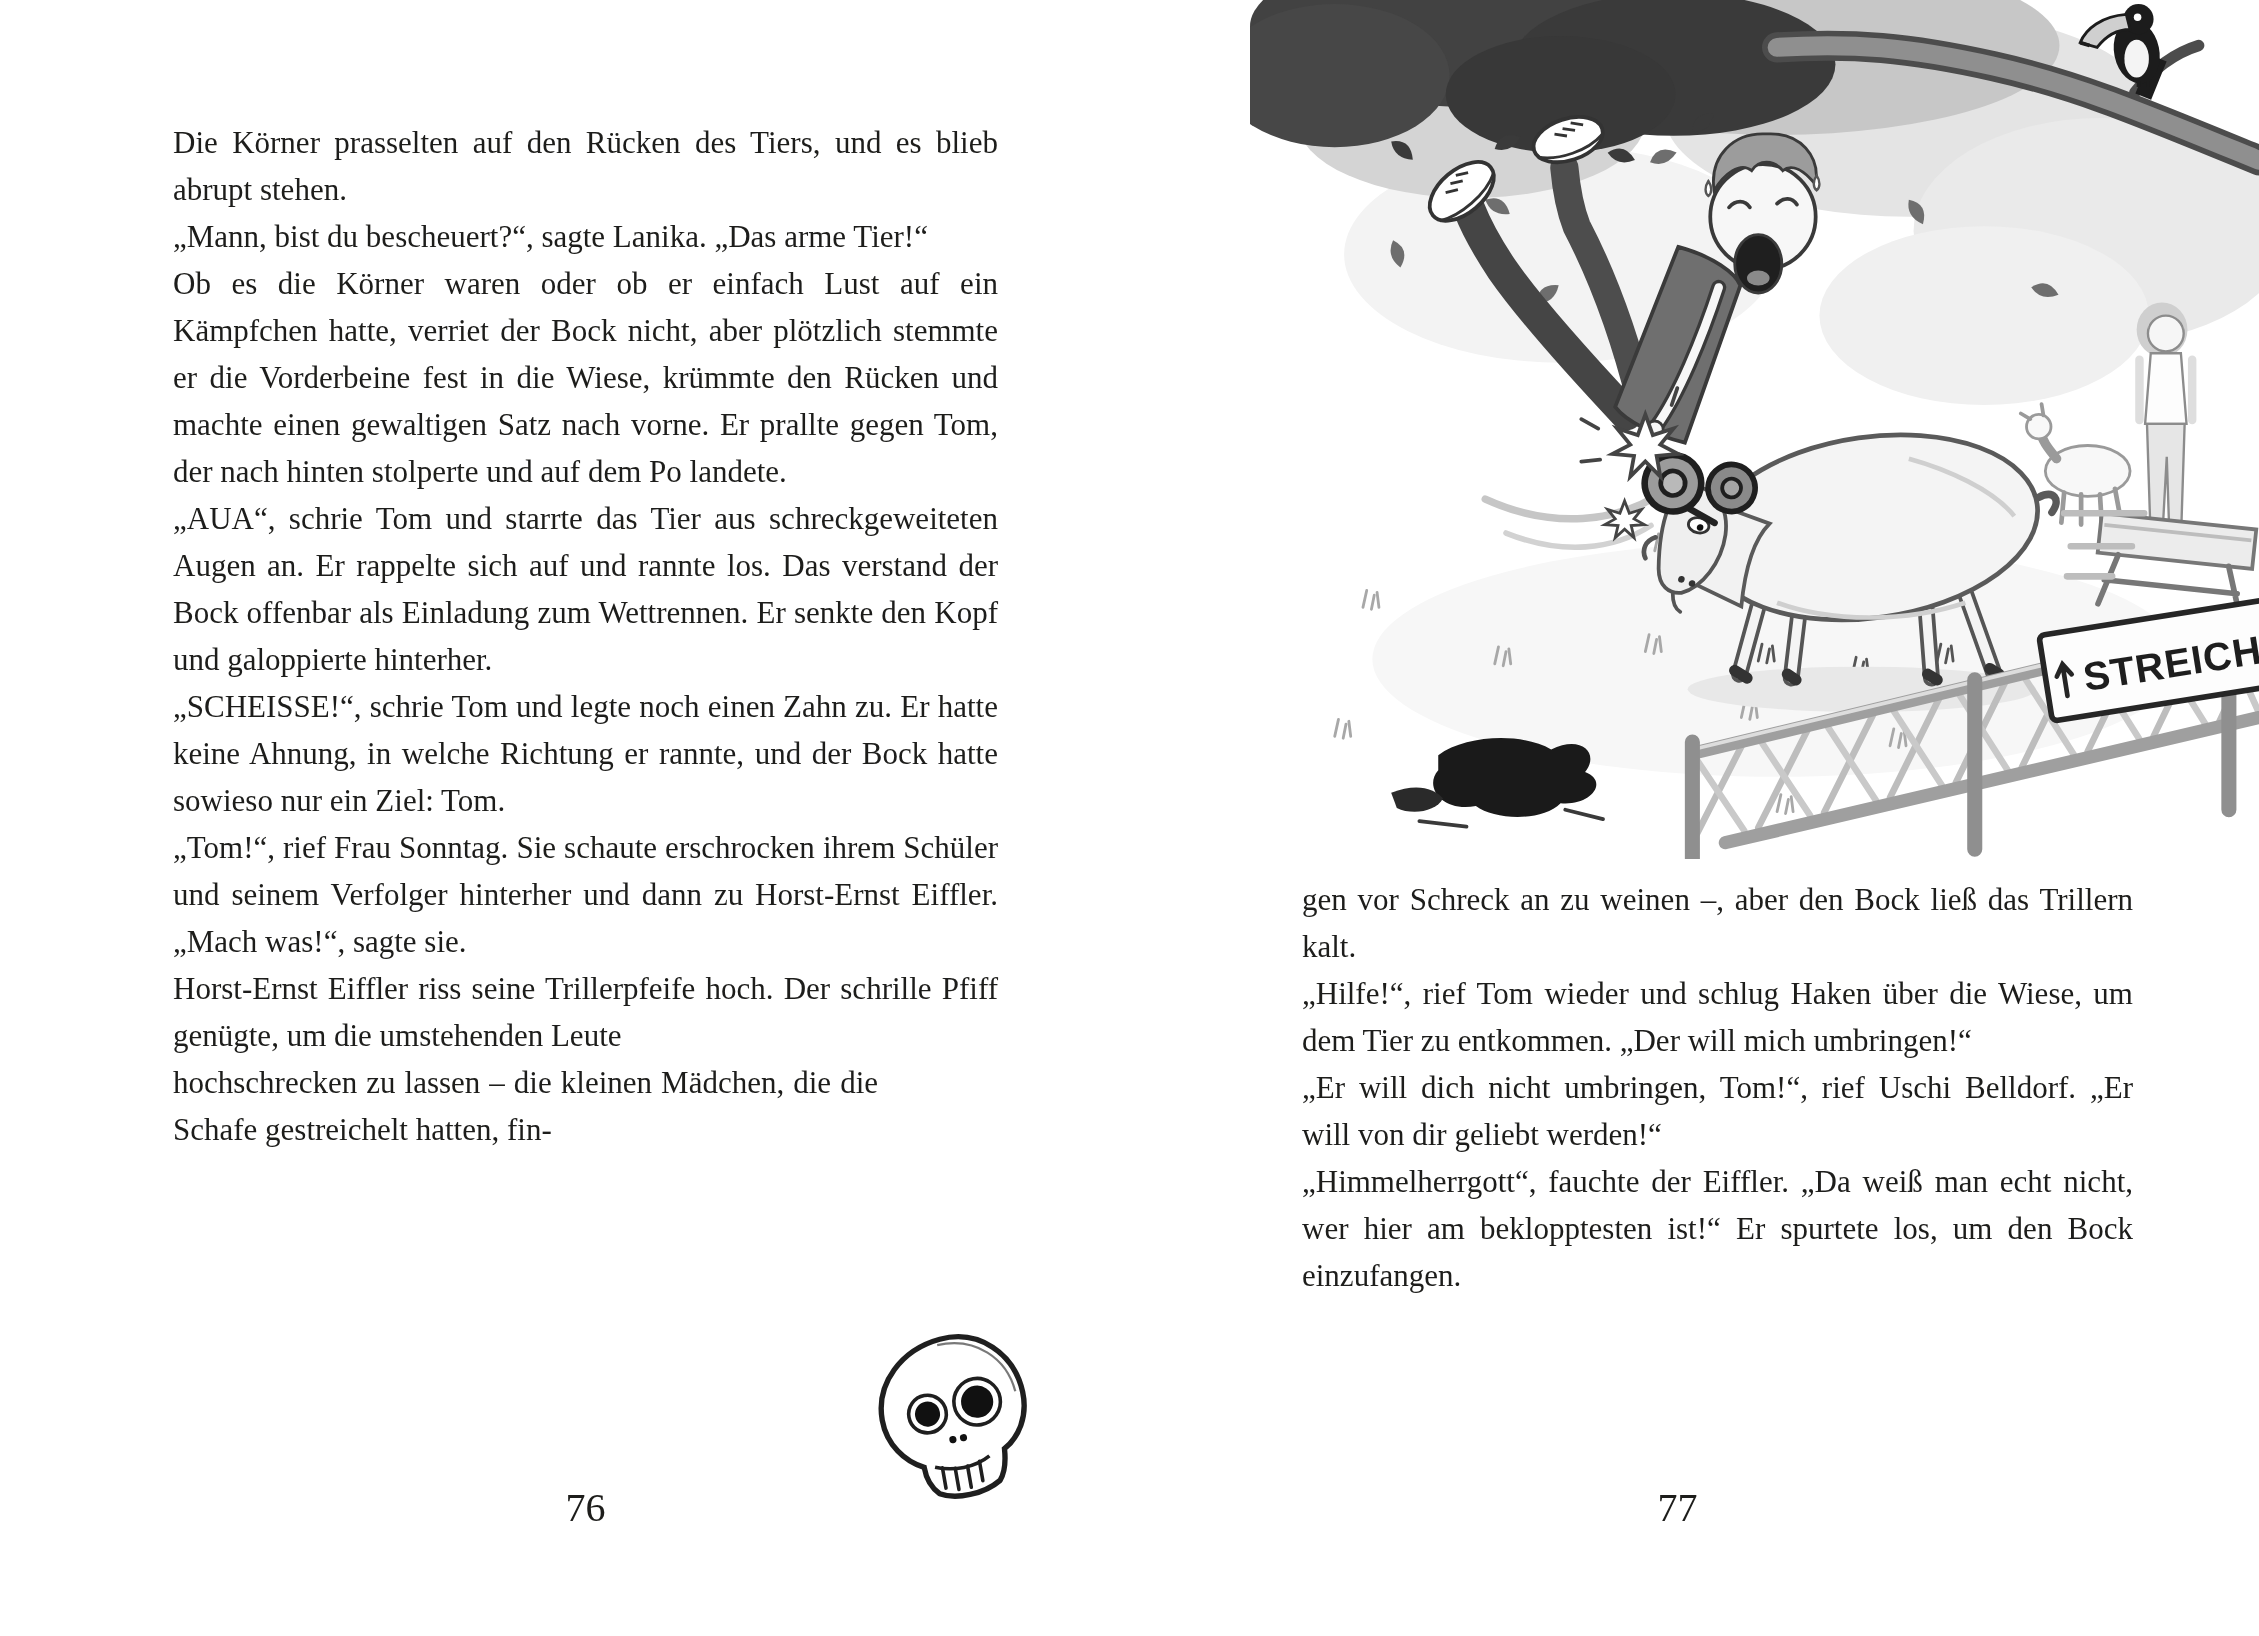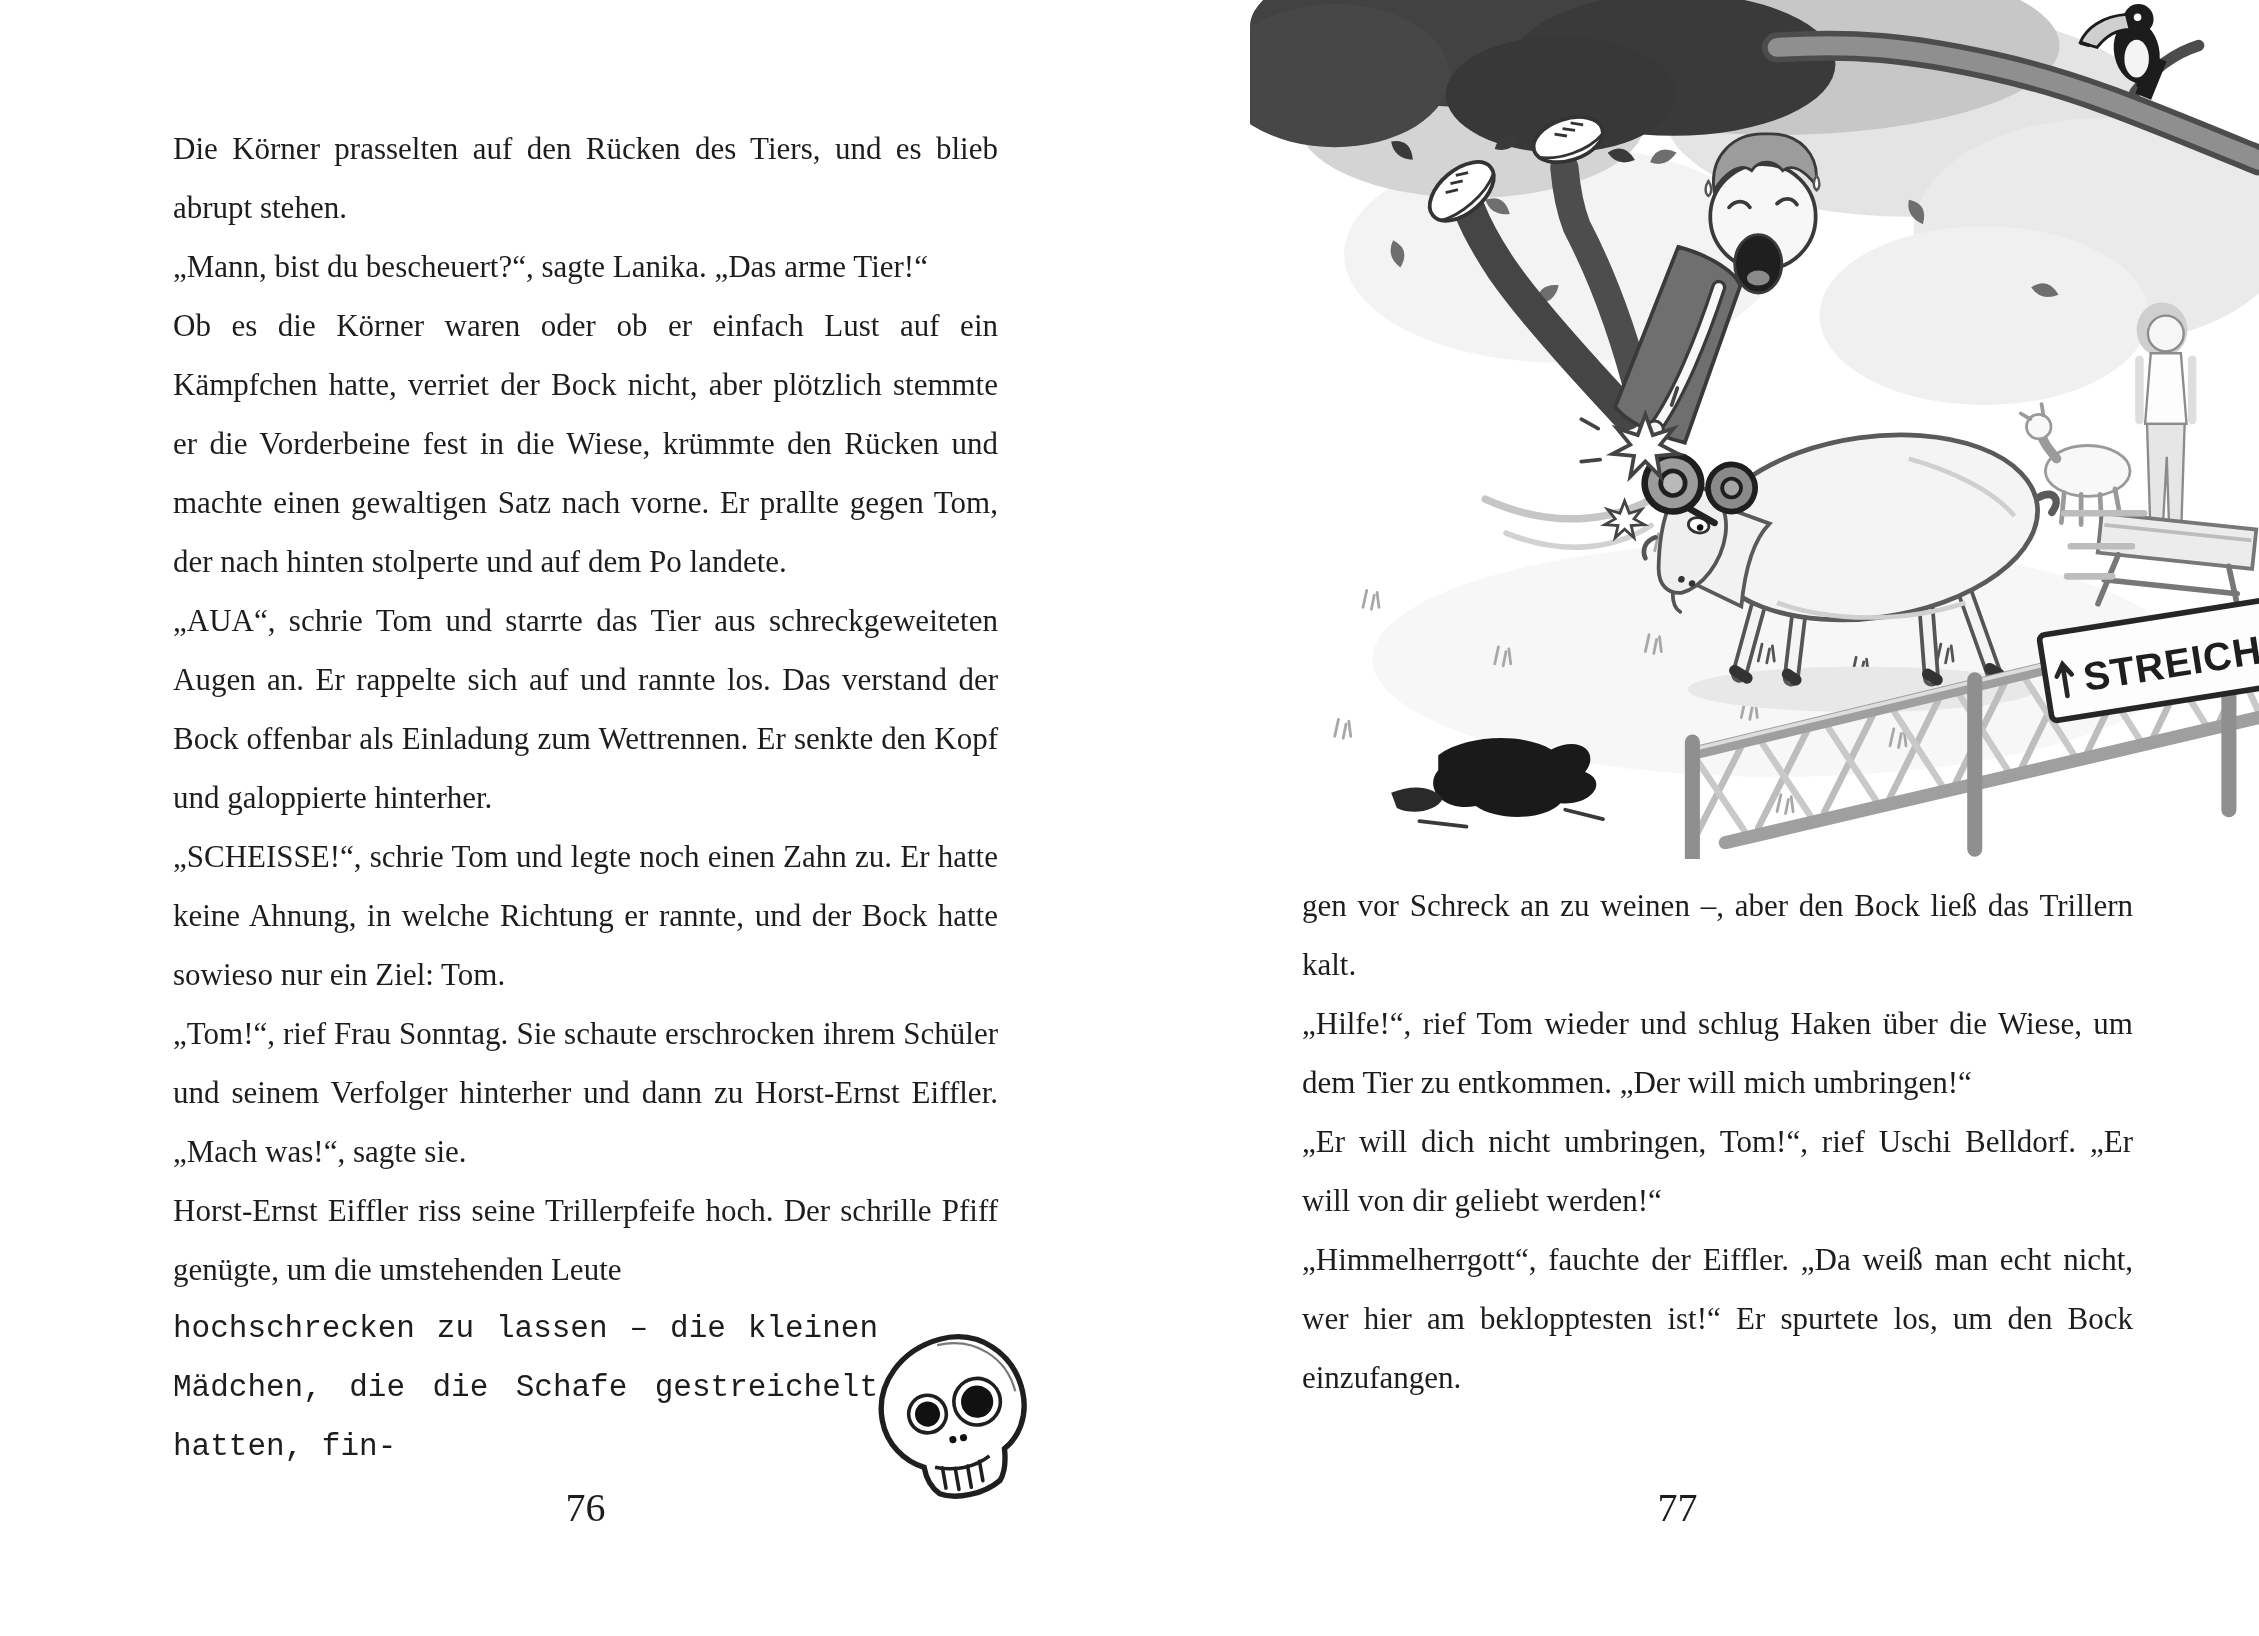--- a/index.html
+++ b/index.html
@@ -1,24 +1,24 @@
 <!DOCTYPE html>
 <html lang="de" style="font-size:15px"><head>
 <meta charset="utf-8">
 <style>
   html,body{margin:0;padding:0;background:#ffffff;}
   .spread{
     position:relative;width:2260px;height:1637px;background:#ffffff;overflow:hidden;
     font-family:"Liberation Serif", serif;color:#1d1d1b;
   }
-  .textblock{position:absolute;font-size:31px;line-height:59px;}
+  .textblock{position:absolute;font-size:31px;line-height:47px;}
   .textblock p{margin:0;text-align:justify;hyphens:auto;-webkit-hyphens:auto;}
   .left-text{left:173px;top:119px;width:825px;}
   .right-text{left:1262px;top:876px;width:831px;margin-left:40px;}
-  p.wrap-skull{margin-right:120px;font-family:Liberation Mono, monospace;}
+  p.wrap-skull{margin-right:120px;}
   .pagenum{position:absolute;top:1484px;font-size:40px;text-align:center;}
   .pagenum.left-num{left:173px;width:825px;}
   .pagenum.right-num{left:1262px;width:831px;}
   .skull{position:absolute;left:863px;top:1322px;width:179px;height:179px;}
   .illustration{position:absolute;left:1250px;top:0;width:1009px;height:859px;}
   svg{display:block;width:100%;height:100%;}
 </style>
 </head>
 <body>
 

